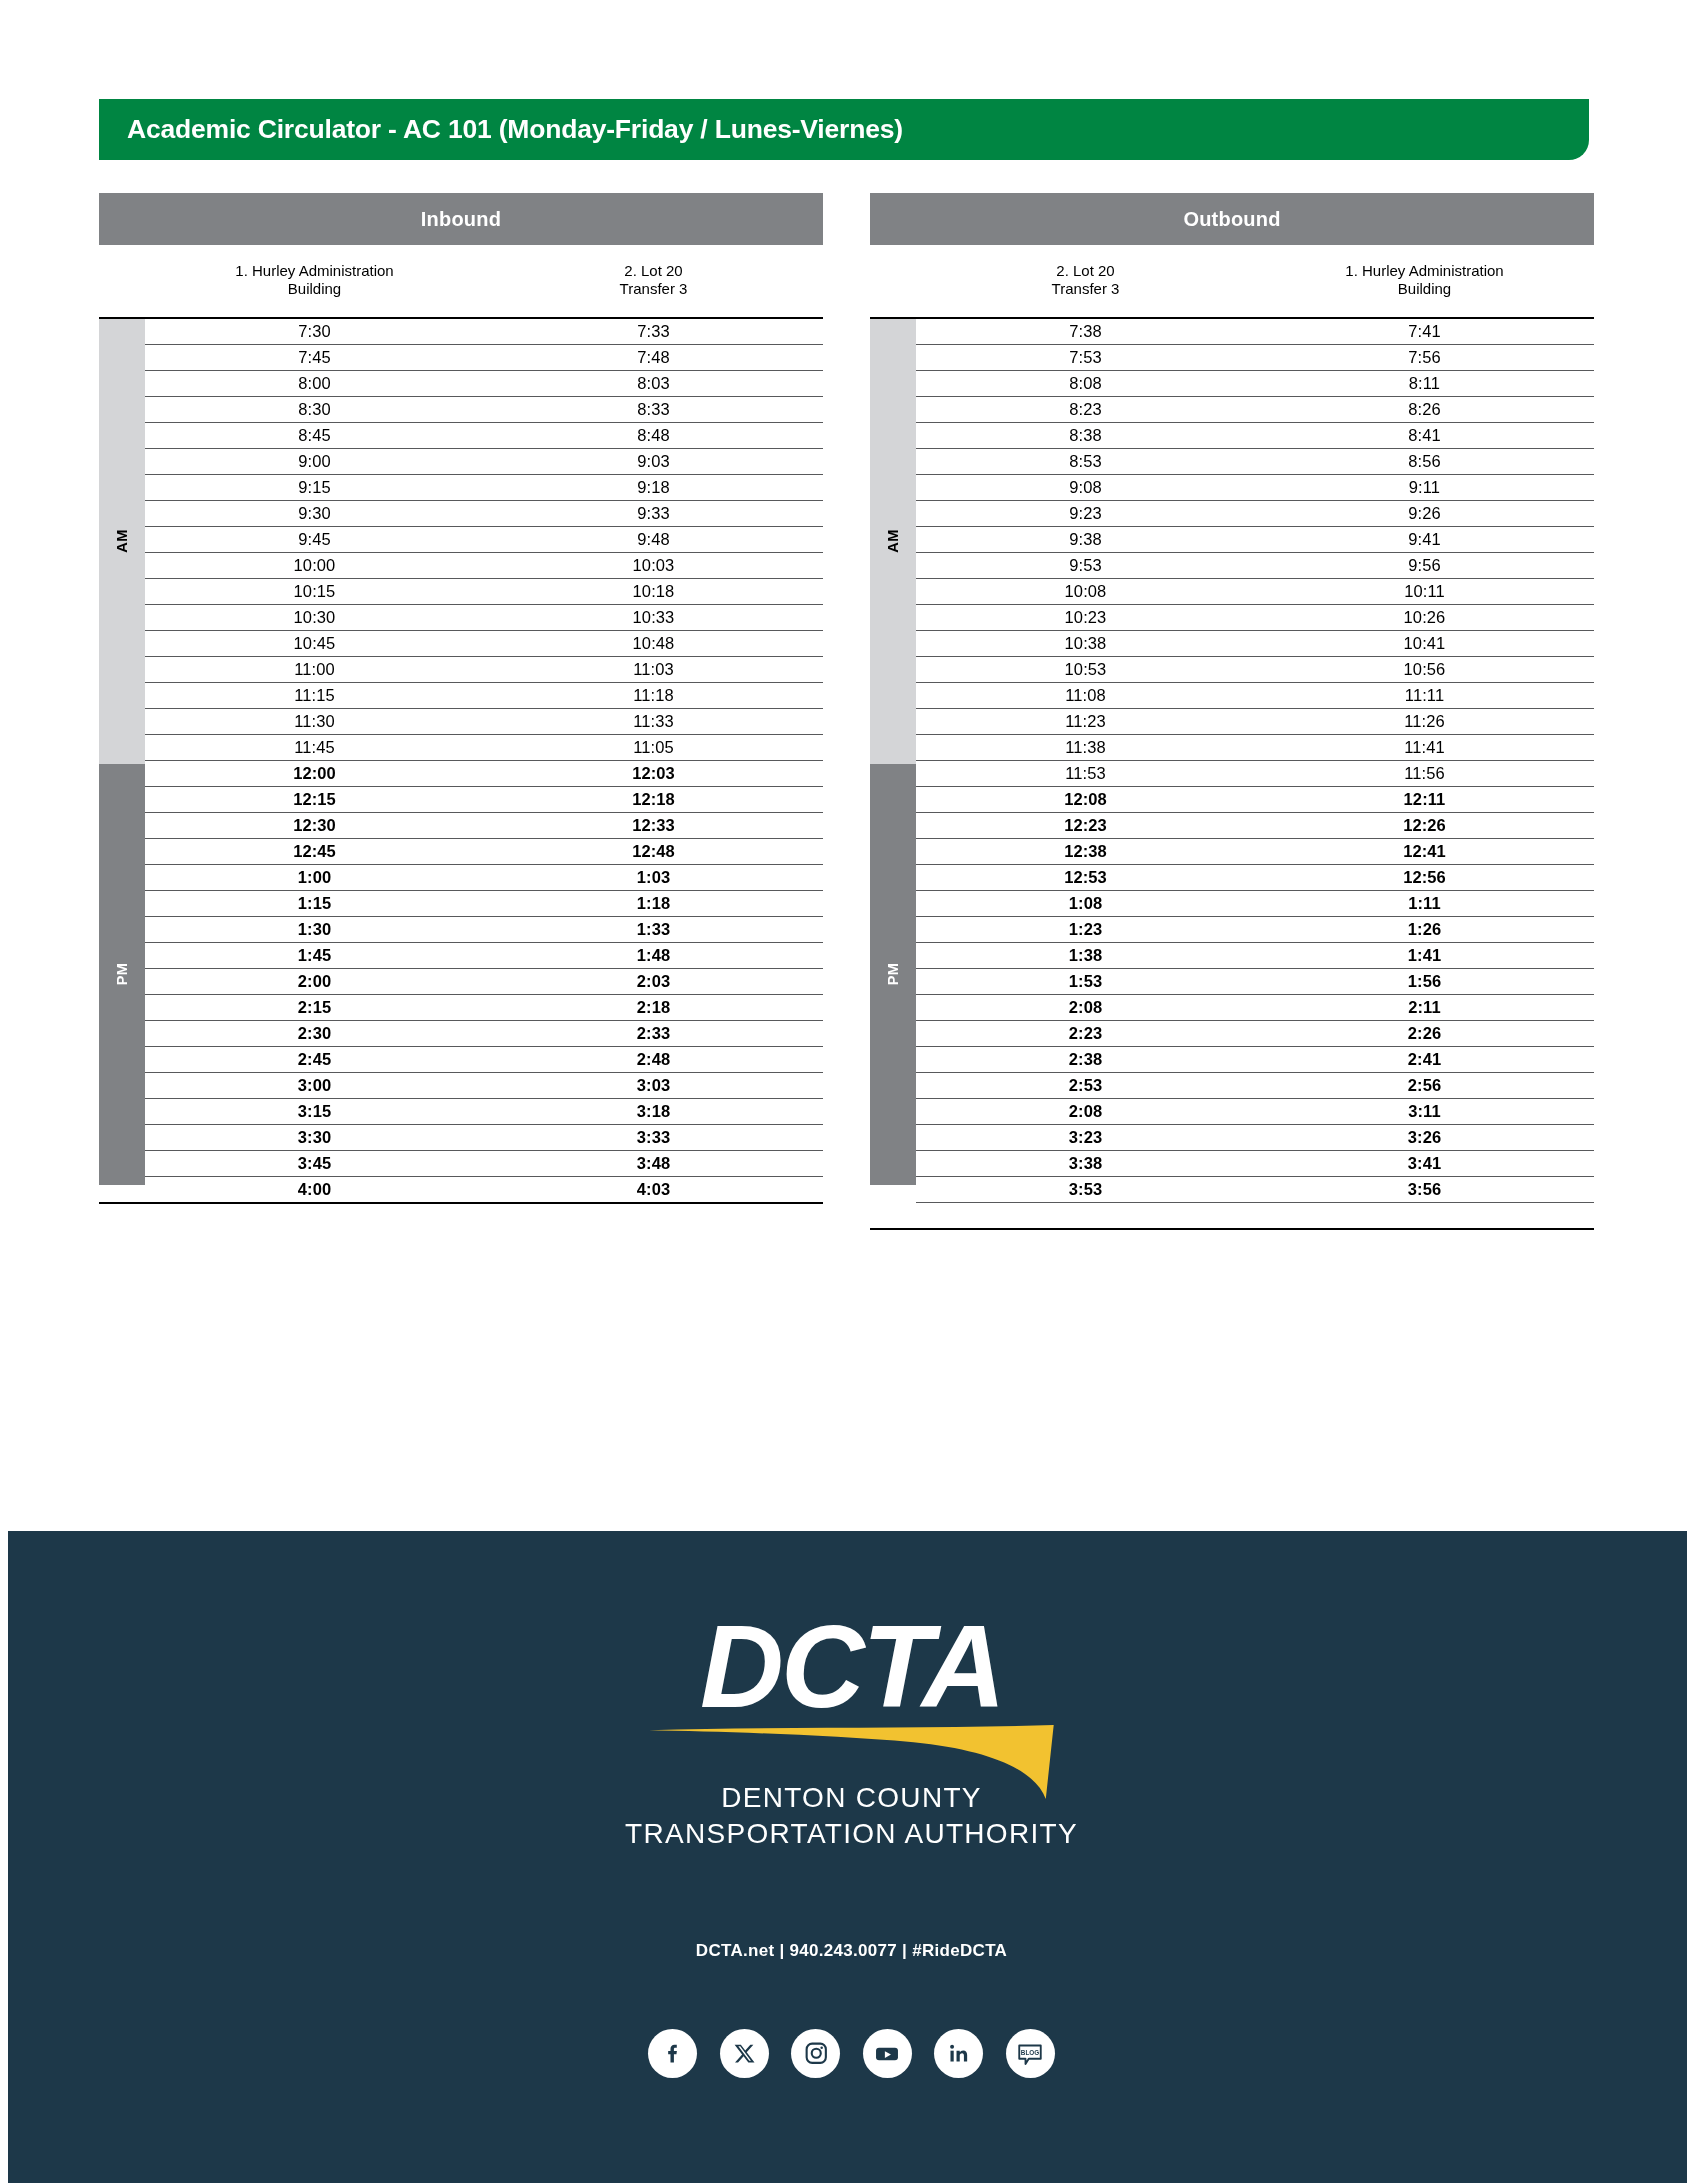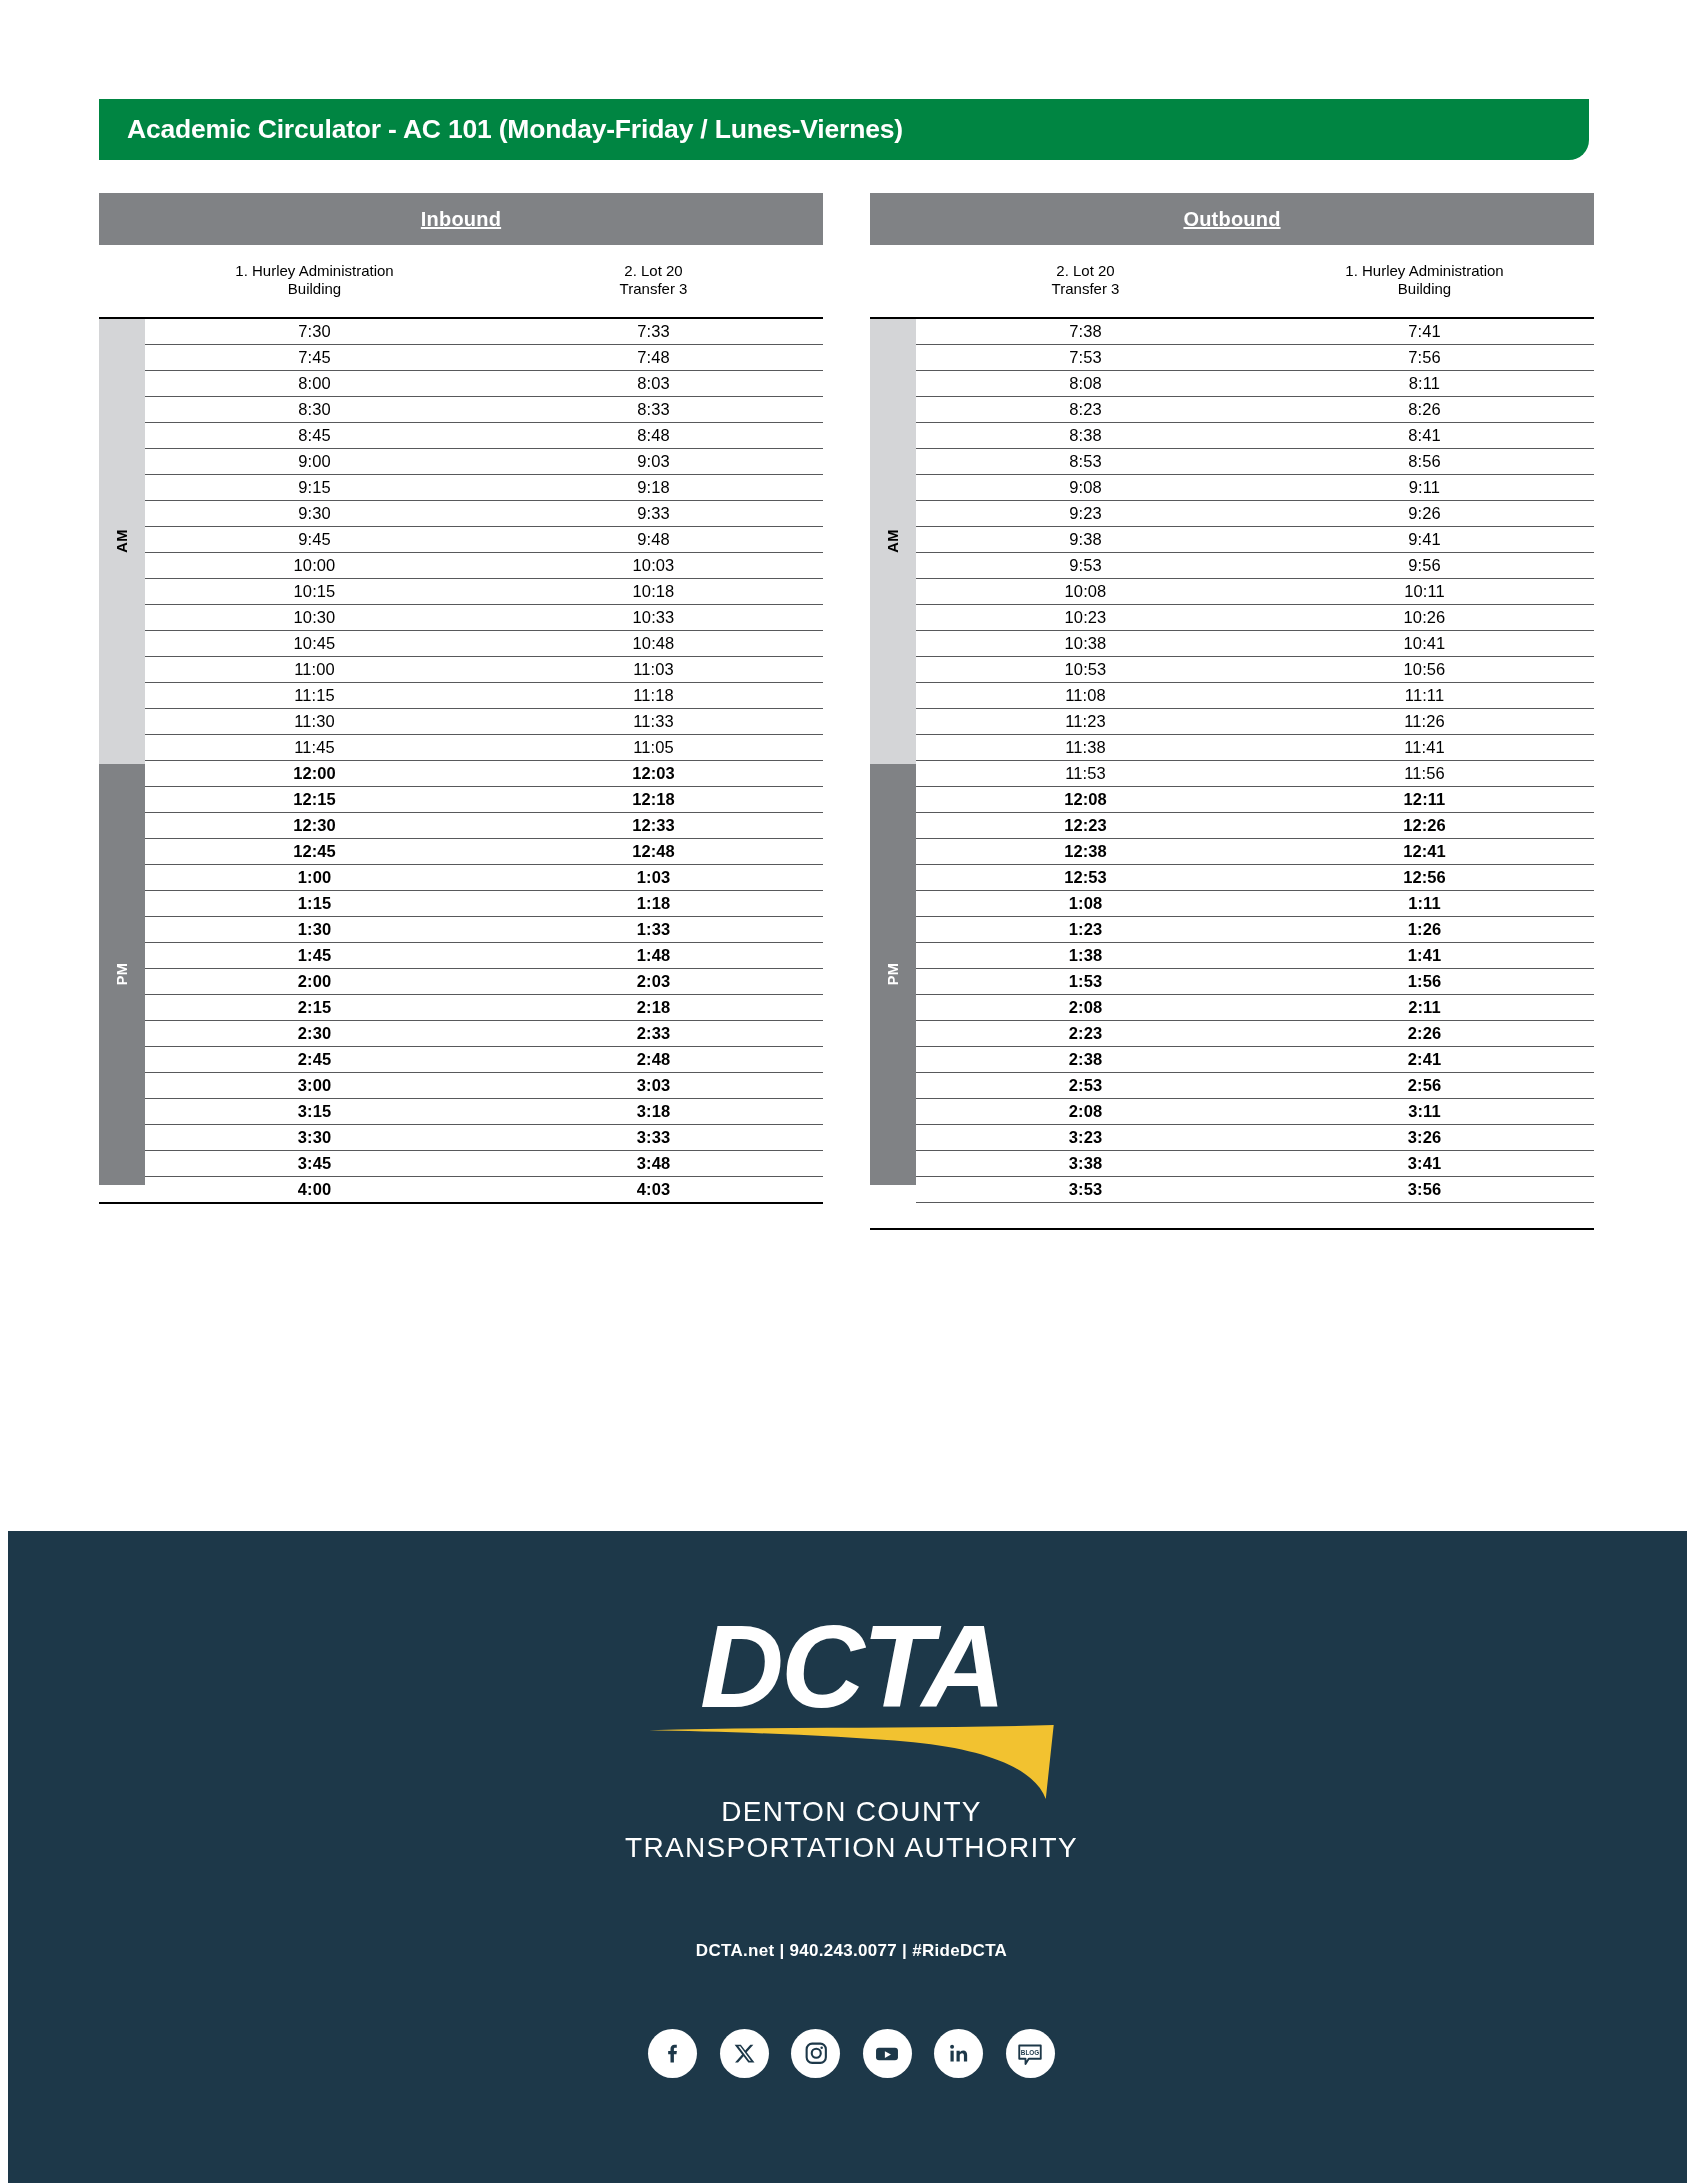--- a/index.html
+++ b/index.html
@@ -59,21 +59,20 @@
     background: #808285;
     display: flex;
     align-items: center;
     justify-content: center;
   }
   .dir-banner-label {
     color: #ffffff;
     font-size: 20px;
     font-weight: bold;
     letter-spacing: 0.2px;
-    text-decoration: underline;
   }
 
   .stop-headers {
     display: flex;
     margin-top: 17px;
     padding-left: 46px;
     height: 44px;
   }
   .stop-header {
     flex: 1;
@@ -166,21 +165,21 @@
     line-height: 1;
   }
   .logo-swoosh {
     position: absolute;
     left: 16px;
     top: 116px;
     width: 410px;
     height: 76px;
   }
   .logo-sub {
-    margin-top: 20px;
+    margin-top: 6px;
     text-align: center;
     color: #ffffff;
     font-size: 28px;
     letter-spacing: 1.3px;
     line-height: 1.28;
     font-weight: normal;
   }
 
   .contact-line {
     position: absolute;

